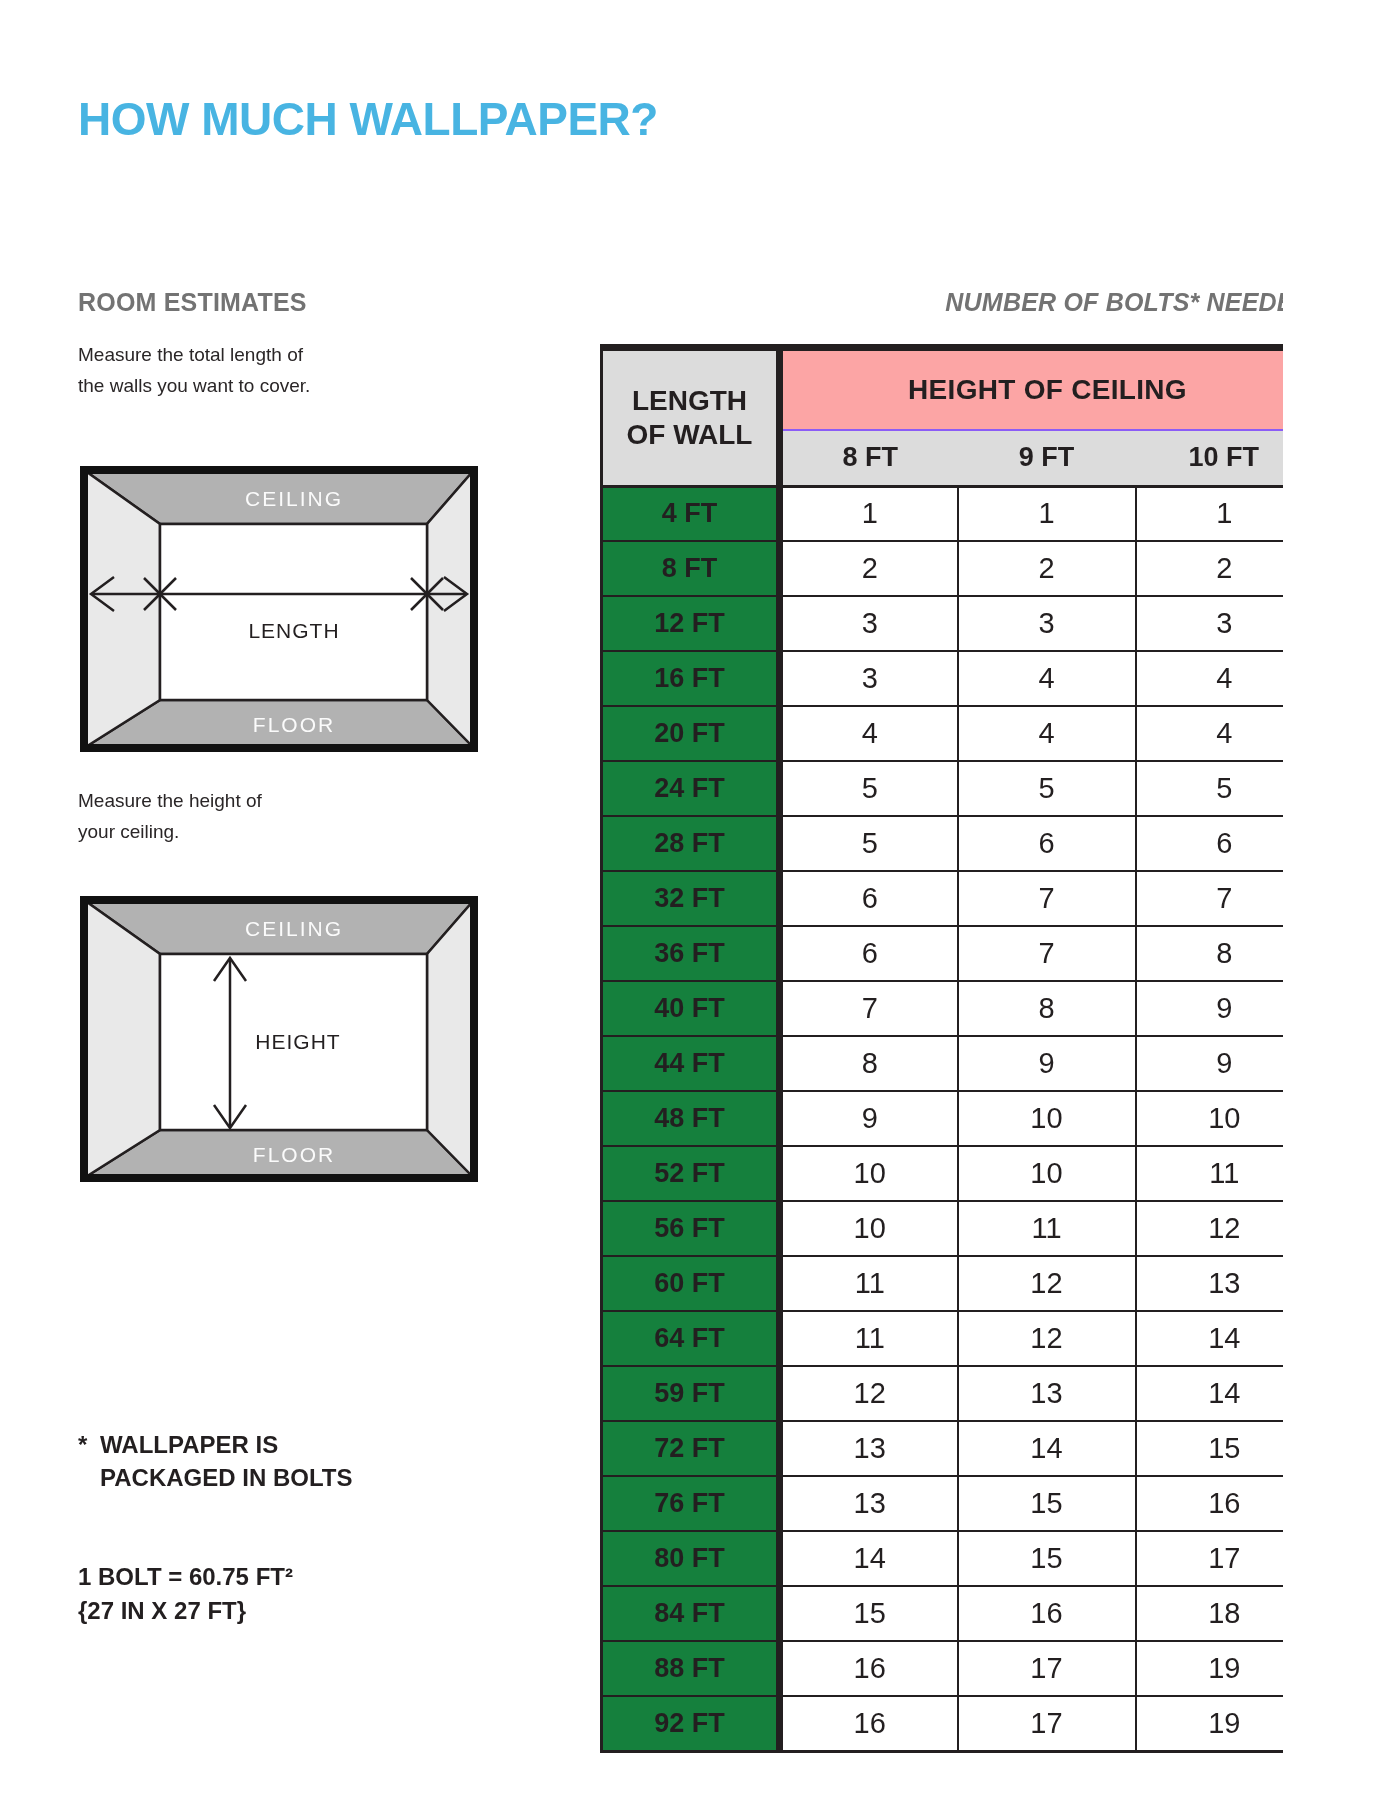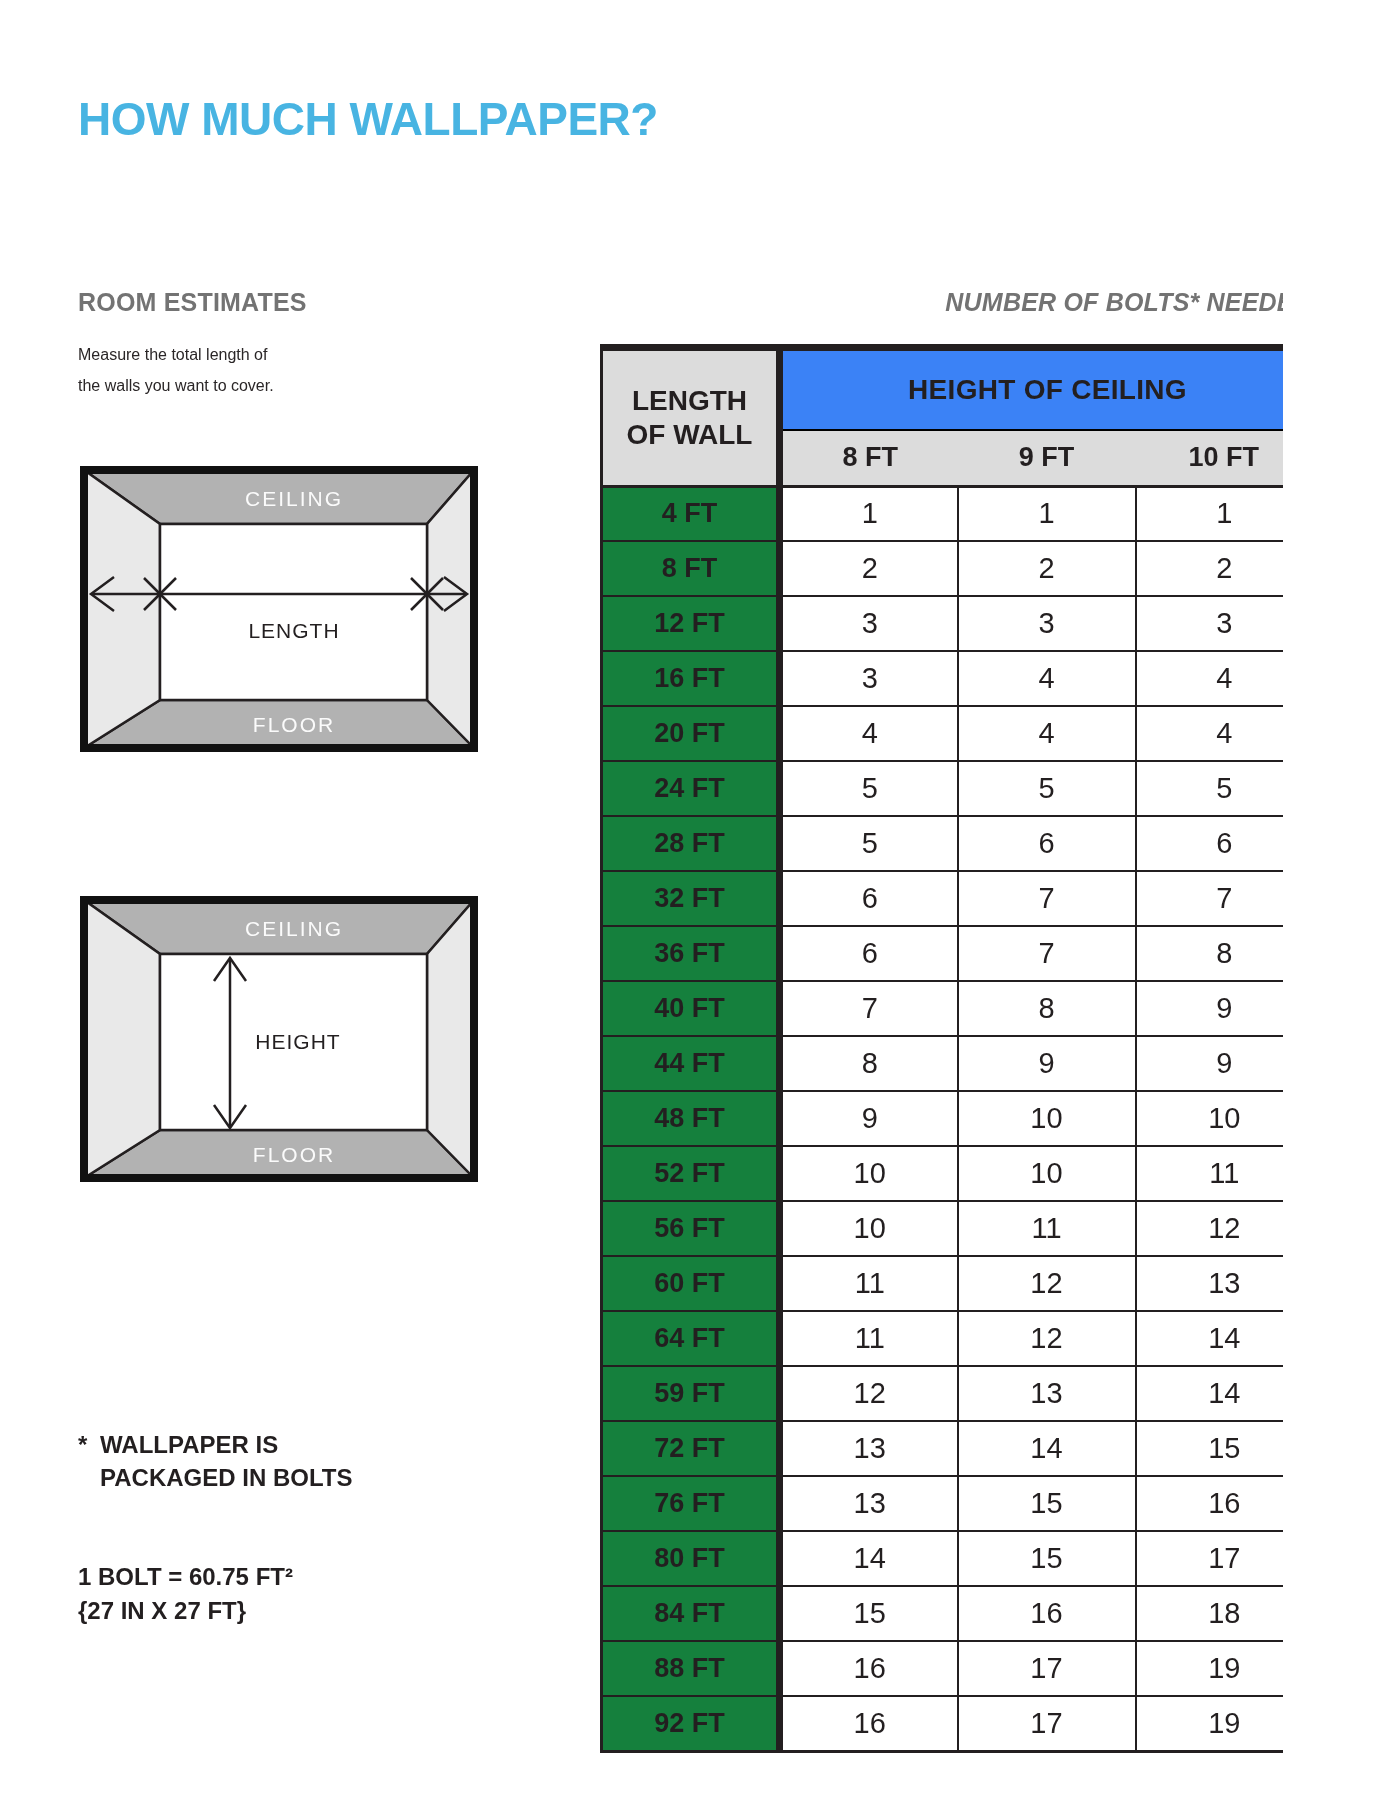--- a/index.html
+++ b/index.html
@@ -21,21 +21,21 @@
     font-size: 46px; font-weight: bold; letter-spacing: -0.5px;
     color: #48b4e2;
   }
   .section-heading {
     font-size: 25px; font-weight: bold; color: #737373; letter-spacing: 0.2px;
   }
   .left-heading { left: 78px; top: 252px; }
   .table-heading { left: 600px; top: 252px; width: 712px; text-align: right; font-style: italic; }
 
   
-  .body-text { font-size: 16px; line-height: 31px; color: #2a2627; }
+  .body-text { font-size: 19px; line-height: 31px; color: #2a2627; }
   .para1 { left: 78px; top: 303px; }
   .para2 { left: 78px; top: 749px; }
   .para3 { left: 78px; top: 1186px; }
 
   .footnote {
     left: 78px; top: 1392px;
     font-size: 24px; font-weight: bold; line-height: 33px;
     display: flex;
   }
   .footnote .star { width: 22px; }
@@ -63,24 +63,24 @@
 
   .corner-cell {
     background: #dcdcdc;
     border-top: 7px solid #231f20;
     border-left: 3px solid #231f20;
     border-right: 7px solid #231f20;
     border-bottom: 3px solid #231f20;
     font-size: 28px; font-weight: bold; line-height: 34px;
   }
   .group-cell {
-    background: #3b82f6;
+    background: #fca5a5;
     border-top: 7px solid #231f20;
     border-right: 3px solid #231f20;
-    border-bottom: 2px solid #000000;
+    border-bottom: 2px solid #8b5cf6;
     font-size: 28px; font-weight: bold; letter-spacing: 0.3px;
     height: 78px;
   }
   .sub-row { height: 56px; }
   .sub-cell {
     background: #dcdcdc;
     border-bottom: 3px solid #231f20;
     font-size: 27px; font-weight: bold;
   }
   .sub-cell.last { border-right: 3px solid #231f20; }
@@ -130,20 +130,24 @@
       <polyline points="34,111 11,128 34,145"></polyline>
       <polyline points="364,111 387,128 364,145"></polyline>
       <line x1="64" y1="112" x2="96" y2="144"></line>
       <line x1="64" y1="144" x2="96" y2="112"></line>
       <line x1="331" y1="112" x2="363" y2="144"></line>
       <line x1="331" y1="144" x2="363" y2="112"></line>
     </g>
     <text class="room-label-dark" x="214" y="172" text-anchor="middle">LENGTH</text>
   </svg>
 
+  <div class="abs body-text para2">
+    <div>Measure the height of</div>
+    <div>your ceiling.</div>
+  </div>
 
   <svg class="abs diagram2" width="398" height="286" viewBox="0 0 398 286">
     <polygon points="4,4 394,4 347,58 80,58" fill="#b2b2b2" stroke="#231f20" stroke-width="2.5"></polygon>
     <polygon points="4,282 394,282 347,234 80,234" fill="#b2b2b2" stroke="#231f20" stroke-width="2.5"></polygon>
     <polygon points="4,4 80,58 80,234 4,282" fill="#e9e9e9" stroke="#231f20" stroke-width="2.5"></polygon>
     <polygon points="394,4 347,58 347,234 394,282" fill="#e9e9e9" stroke="#231f20" stroke-width="2.5"></polygon>
     <rect x="80" y="58" width="267" height="176" fill="#ffffff" stroke="#231f20" stroke-width="2.5"></rect>
     <rect x="4" y="4" width="390" height="278" fill="none" stroke="#111111" stroke-width="8"></rect>
     <text class="room-label-light" x="214" y="40" text-anchor="middle">CEILING</text>
     <text class="room-label-light" x="214" y="266" text-anchor="middle">FLOOR</text>

